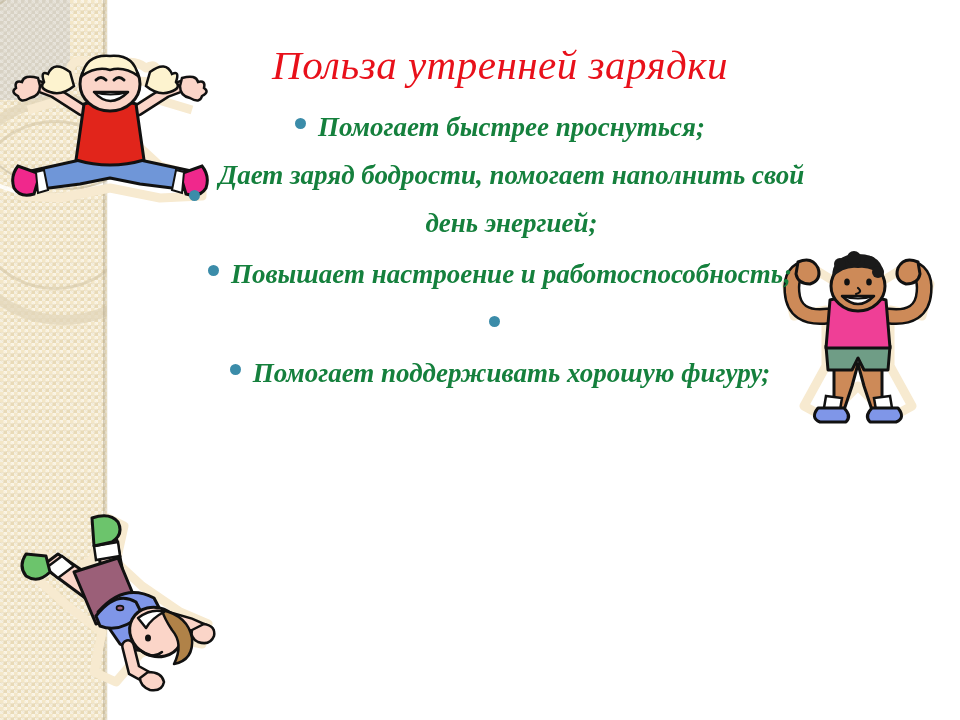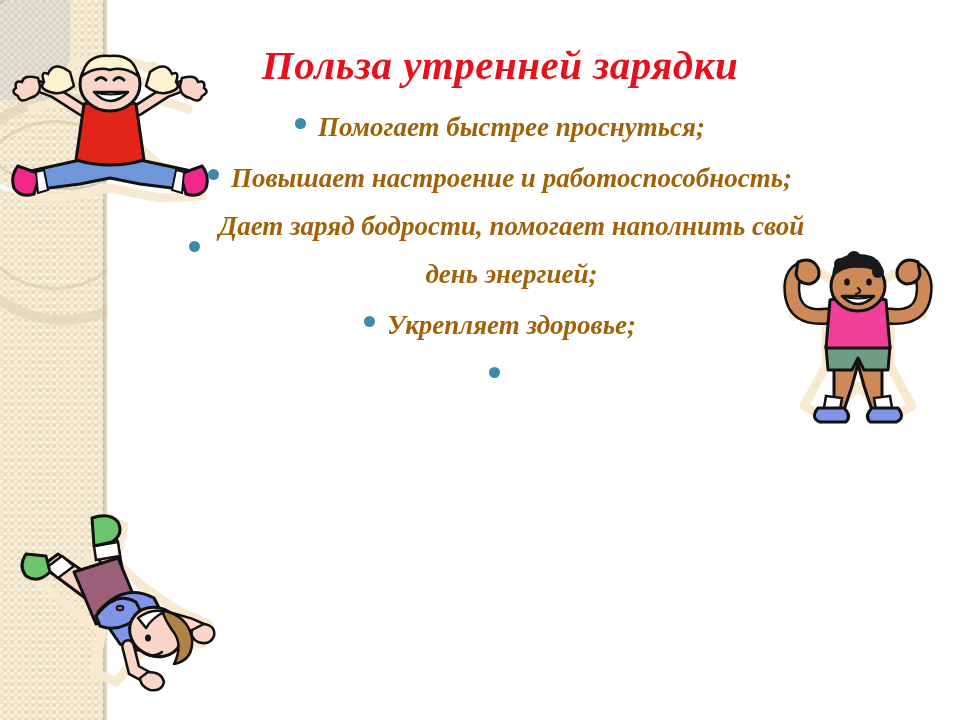--- a/index.html
+++ b/index.html
@@ -113,40 +113,40 @@
   }
 
   .slide-title {
     position: absolute;
     left: 0;
     top: 44px;
     width: 700px;
     text-align: center;
     color: #e8101a;
     font-size: 41px;
-    font-weight: bold;
+    font-weight: normal;
     font-style: italic;
     letter-spacing: 0.5px;
     white-space: nowrap;
     line-height: 1.05;
   }
 
   .bullet-list {
     position: absolute;
     left: -20px;
     top: 100px;
     width: 740px;
     margin: 0;
     padding: 0;
     list-style: none;
   }
   .bullet-item {
     position: relative;
     text-align: center;
-    color: #a16207;
+    color: #15803d;
     font-size: 27px;
     font-weight: bold;
     font-style: italic;
     line-height: 48px;
     padding: 0;
     margin: 0;
   }
   .bullet-item .dot {
     display: inline-block;
     width: 11px;
@@ -317,28 +317,28 @@
   </div>
 
   <div class="content">
 
     <div class="slide-title">Польза утренней зарядки</div>
 
     <ul class="bullet-list">
       <li class="bullet-item">
         <span class="dot"></span><span class="txt">Помогает быстрее проснуться;</span>
       </li>
+      <li class="bullet-item two-line">
+        <span class="dot"></span><span class="txt">Дает заряд бодрости, помогает наполнить свой день энергией;</span>
+      </li>
       <li class="bullet-item">
         <span class="dot"></span><span class="txt">Повышает настроение и работоспособность;</span>
       </li>
-      <li class="bullet-item two-line">
-        <span class="dot"></span><span class="txt">Дает заряд бодрости, помогает наполнить свой день энергией;</span>
-      </li>
-      <li class="bullet-item">
-        <span class="dot"></span><span class="txt">Укрепляет здоровье;</span>
-      </li>
       <li class="bullet-item">
         <span class="dot"></span>
       </li>
+      <li class="bullet-item">
+        <span class="dot"></span><span class="txt">Помогает поддерживать хорошую фигуру;</span>
+      </li>
     </ul>
 
   </div>
 </div>
 
 </body></html>

